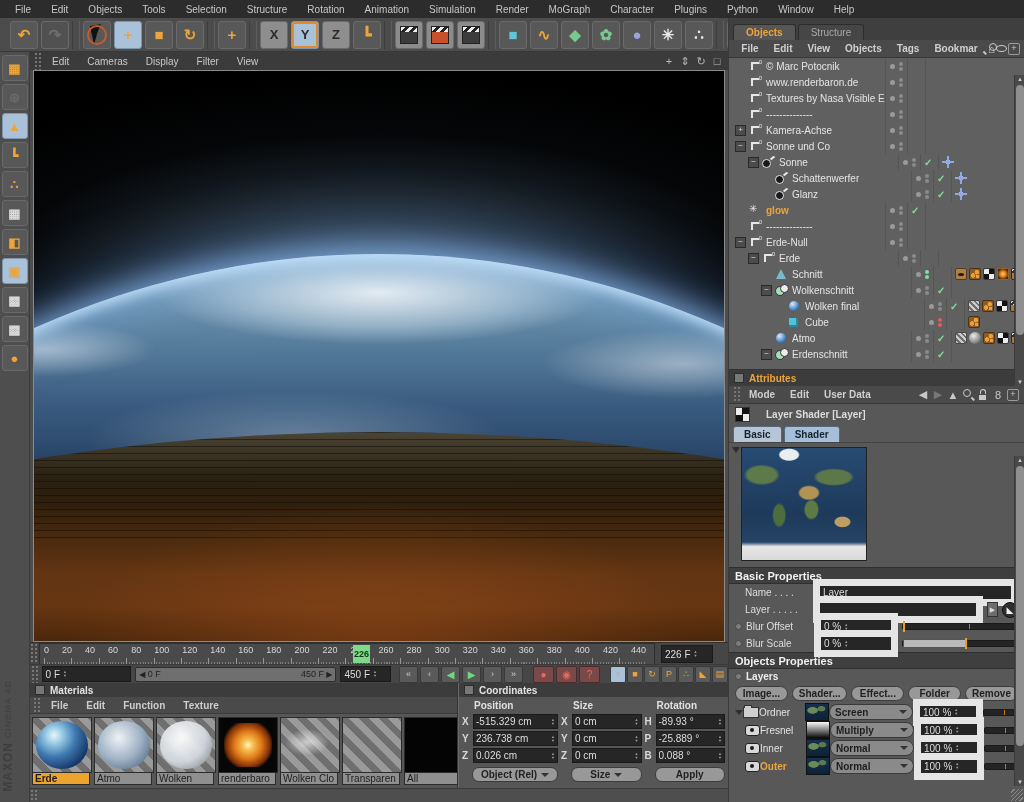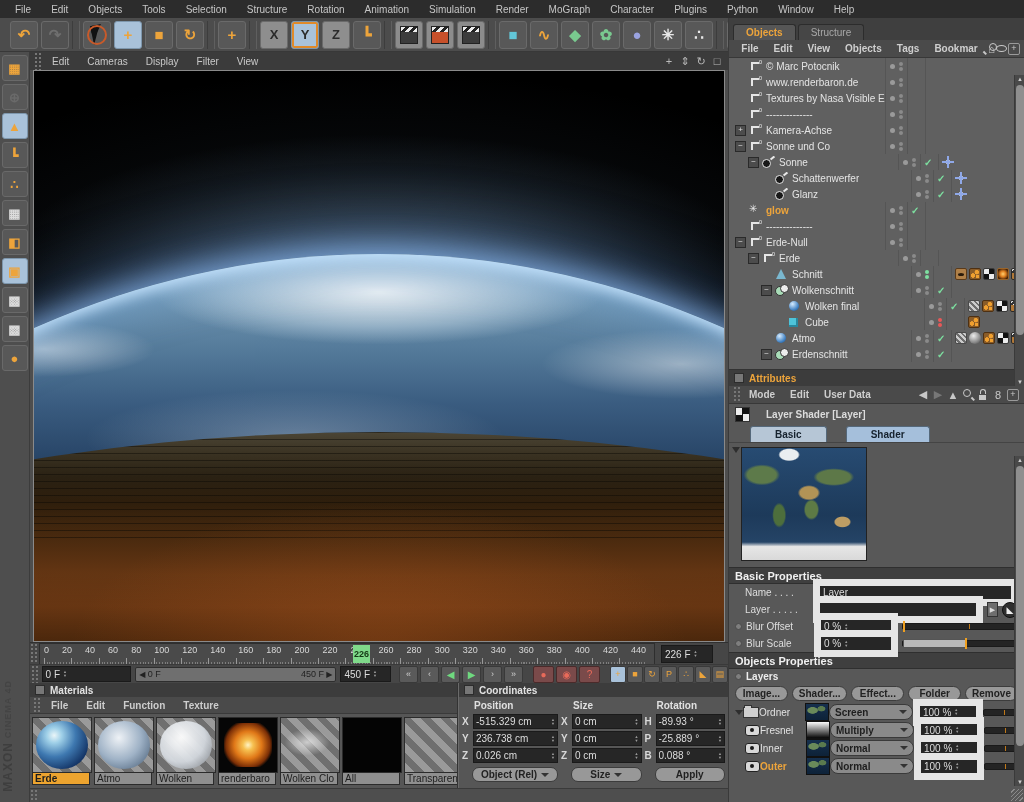--- a/index.html
+++ b/index.html
@@ -173,21 +173,21 @@
   .vscroll{position:absolute;right:0;width:10px;background:#494949;border-left:1px solid #3a3a3a;}
   .vscroll .thumb{position:absolute;left:1px;right:1px;background:#8f8f8f;border-radius:4px;}
   .vscroll::before,.vscroll::after{position:absolute;left:1px;width:8px;font-size:6px;color:#ccc;text-align:center;}
   .vscroll::before{content:"▲";top:1px;} .vscroll::after{content:"▼";bottom:1px;}
   
   #attrtitle{height:16px;background:#3c3c3c;display:flex;align-items:center;gap:5px;padding:0 5px;}
   #attrtitle .t{color:#eda43b;font-weight:bold;}
   .shaderrow{height:20px;display:flex;align-items:center;gap:16px;padding:0 6px;background:#585858;}
   .checker14{width:13px;height:13px;background:conic-gradient(#121212 0 25%,#ececec 0 50%,#121212 0 75%,#ececec 0);border:1px solid #333;}
   .atabs{height:18px;display:flex;gap:2px;padding:0 4px;align-items:flex-end;background:#585858;border-bottom:1px solid #444;}
-  .atab{background:#b6c6d6;color:#16222e;border:1px solid #55687a;border-bottom:none;border-radius:3px 3px 0 0;padding:2px 24px;font-weight:bold;margin-left:17px;}
+  .atab{background:#b6c6d6;color:#16222e;border:1px solid #55687a;border-bottom:none;border-radius:3px 3px 0 0;padding:2px 10px;font-weight:bold;}
   .atab.shader{background:#a5bfdb;}
   #preview{position:relative;height:124px;background:#585858;}
   #preview .tri{position:absolute;left:3px;top:4px;width:0;height:0;border-left:4px solid transparent;border-right:4px solid transparent;border-top:6px solid #2e2e2e;}
   .worldmap{position:absolute;left:12px;top:4px;width:124px;height:112px;border:1px solid #222;
     background:
      linear-gradient(to bottom,transparent 84%,#e6e6e6 88%,#d9d9d9 100%),
      radial-gradient(ellipse 15px 9px at 38% 6%,#eaeef0 60%,transparent 72%),
      radial-gradient(ellipse 26px 15px at 16% 24%,#5d7a4a 55%,transparent 70%),
      radial-gradient(ellipse 10px 18px at 30% 60%,#4d6e3c 55%,transparent 70%),
      radial-gradient(ellipse 16px 11px at 54% 40%,#b29356 55%,transparent 70%),
@@ -447,27 +447,27 @@
           <div class="mlabel">Wolken</div>
         </div>
         <div class="mat mat-burst">
           <div class="mthumb"></div>
           <div class="mlabel">renderbaro</div>
         </div>
         <div class="mat mat-wolkenclo">
           <div class="mthumb"></div>
           <div class="mlabel">Wolken Clo</div>
         </div>
+        <div class="mat mat-stripes">
+          <div class="mthumb"></div>
+          <div class="mlabel">Transparen</div>
+        </div>
         <div class="mat mat-black">
           <div class="mthumb"></div>
           <div class="mlabel">All</div>
-        </div>
-        <div class="mat mat-stripes">
-          <div class="mthumb"></div>
-          <div class="mlabel">Transparen</div>
         </div>
       </div>
   </div>
 
   <div id="coords" class="abs">
     <div class="ptitle">
       <span class="sq"></span>
       <span>Coordinates</span>
     </div>
     <div id="coordgrid">

